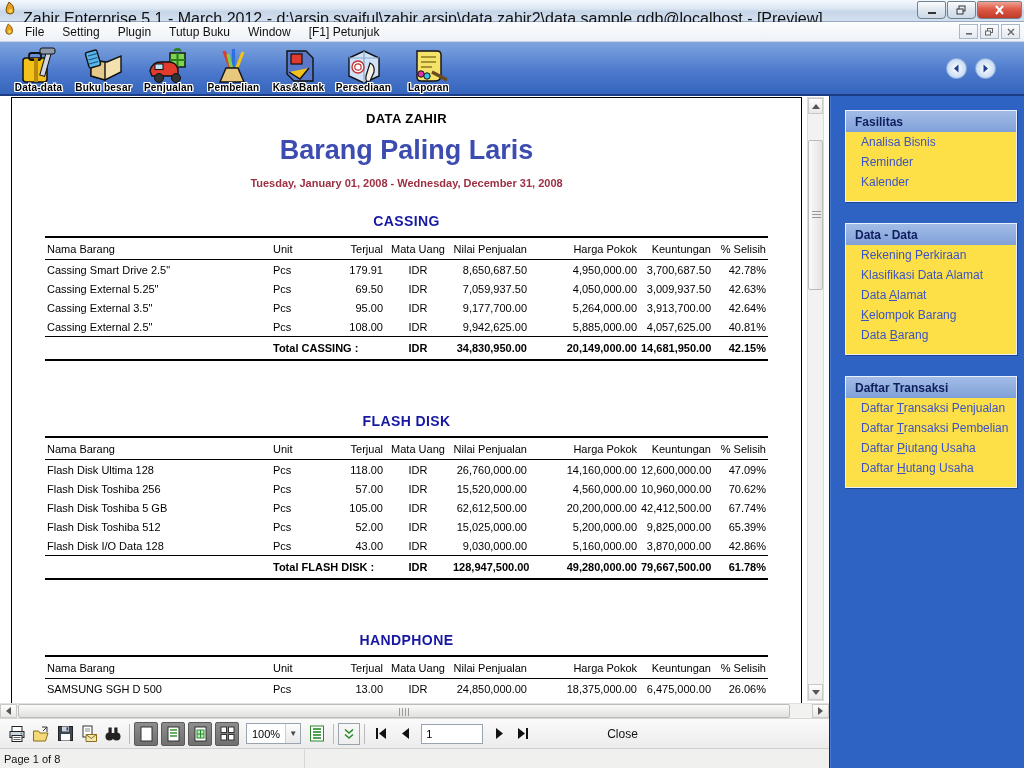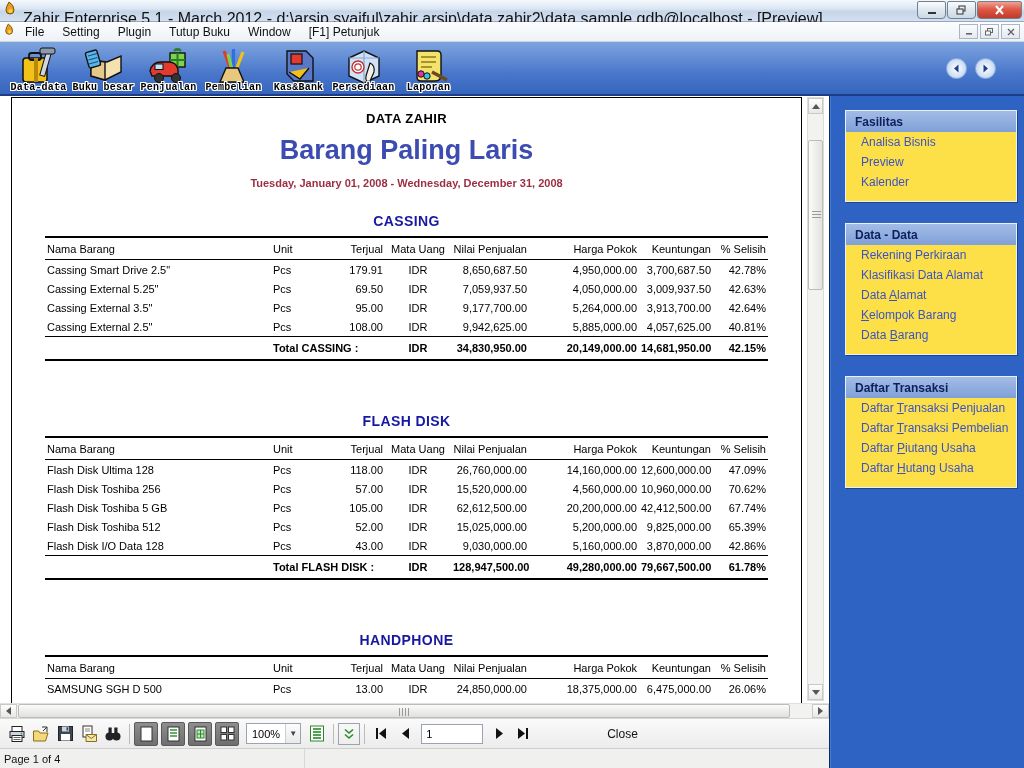--- a/index.html
+++ b/index.html
@@ -23,21 +23,21 @@
   .mdi-btn { width: 19px; height: 15px; border: 1px solid #aab6c5; background: linear-gradient(#fafbfc,#e4eaf1);
     display: flex; align-items: center; justify-content: center; font-size: 9px; color: #555; }
 
   
   .main-toolbar { height: 54px; background: linear-gradient(#7ea4df, #4a77cb 60%, #3565bd);
     border-bottom: 2px solid #1c3d85; display: flex; align-items: flex-end; padding: 2px 6px 1px; position: relative; }
   .module-btn { width: 65px; display: flex; flex-direction: column; align-items: center; cursor: pointer; }
   .module-icon svg { display: block; }
   .module-label { font-size: 10px; font-weight: bold; color: #000; letter-spacing: 0.2px;
     text-shadow: -1px 0 #fff, 1px 0 #fff, 0 -1px #fff, 0 1px #fff, -1px -1px #fff, 1px 1px #fff, -1px 1px #fff, 1px -1px #fff;
-    margin-top: -4px; white-space: nowrap; font-family: Liberation Mono, monospace; }
+    margin-top: -4px; white-space: nowrap; }
   .nav-circles { position: absolute; right: 28px; top: 16px; display: flex; gap: 8px; }
   .nav-circle { width: 21px; height: 21px; border-radius: 50%; background: radial-gradient(#ffffff, #cfe0f5 60%, #a9c4e8);
     border: 1px solid #8fb0dd; display: flex; align-items: center; justify-content: center; }
 
   
   .content { display: flex; height: 672px; }
   .preview-col { width: 830px; display: flex; flex-direction: column; background: #fff; border-right: 1px solid #12275c; }
   .preview-viewport { position: relative; height: 607px; overflow: hidden; background: #fff; }
   .page { position: absolute; left: 11px; top: 1px; width: 791px; height: 640px; background: #fff;
     border: 1px solid #000; border-bottom: none; overflow: hidden; }
@@ -654,31 +654,31 @@
               <path d="M1 0 L8 5.5 L1 11 Z" fill="#111"></path>
               <rect x="9" y="0" width="2" height="11" fill="#111"></rect>
             </svg>
           </div>
 
         <span class="close-label">Close</span>
       </div>
 
       <div class="statusbar">
         <div class="pane1">
-            <span>Page 1 of 4</span>
+            <span>Page 1 of 8</span>
           </div>
       </div>
     </div>
 
     <div class="sidebar" id="sidebar-panels">
         <div class="side-panel">
           <div class="panel-header">Fasilitas</div>
           <div class="panel-body">
             <span class="panel-link">Analisa Bisnis</span>
-            <span class="panel-link">Preview</span>
+            <span class="panel-link">Reminder</span>
             <span class="panel-link">Kalender</span>
           </div>
         </div>
         <div class="side-panel">
           <div class="panel-header">Data - Data</div>
           <div class="panel-body">
             <span class="panel-link">Rekening Perkiraan</span>
             <span class="panel-link">Klasifikasi Data Alamat</span>
             <span class="panel-link">Data <u>A</u>lamat</span>
             <span class="panel-link"><u>K</u>elompok Barang</span>

